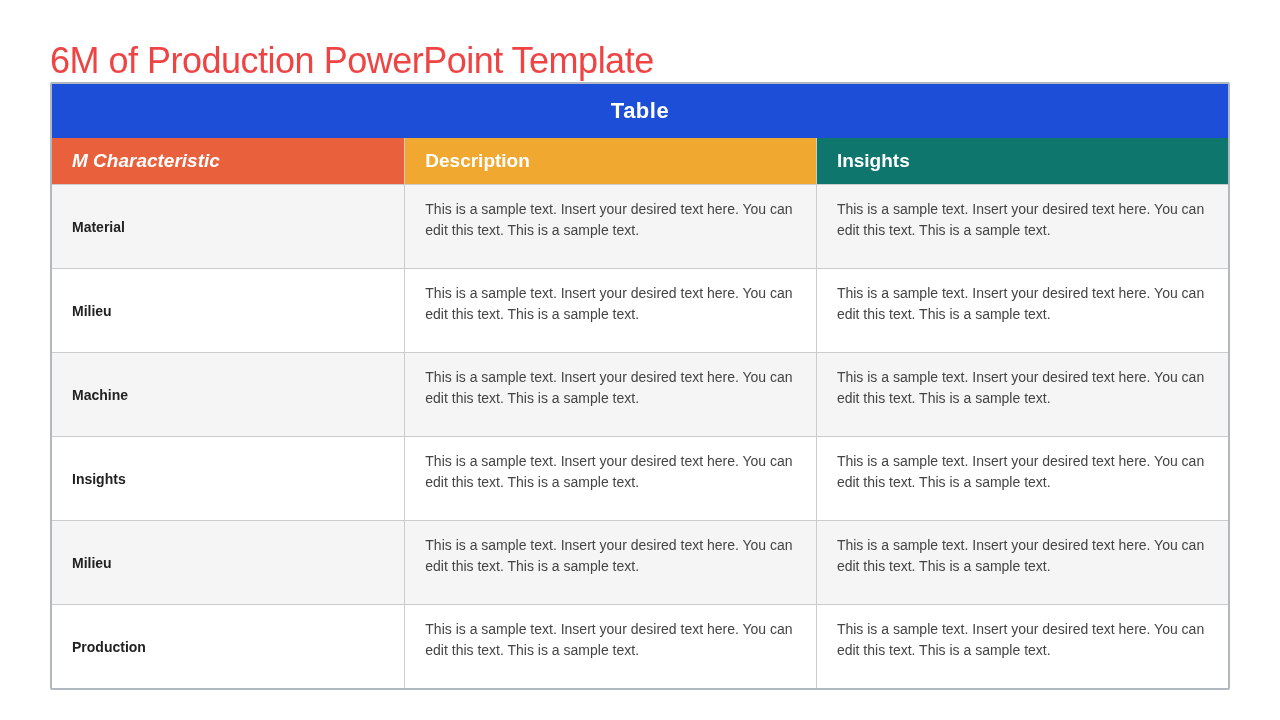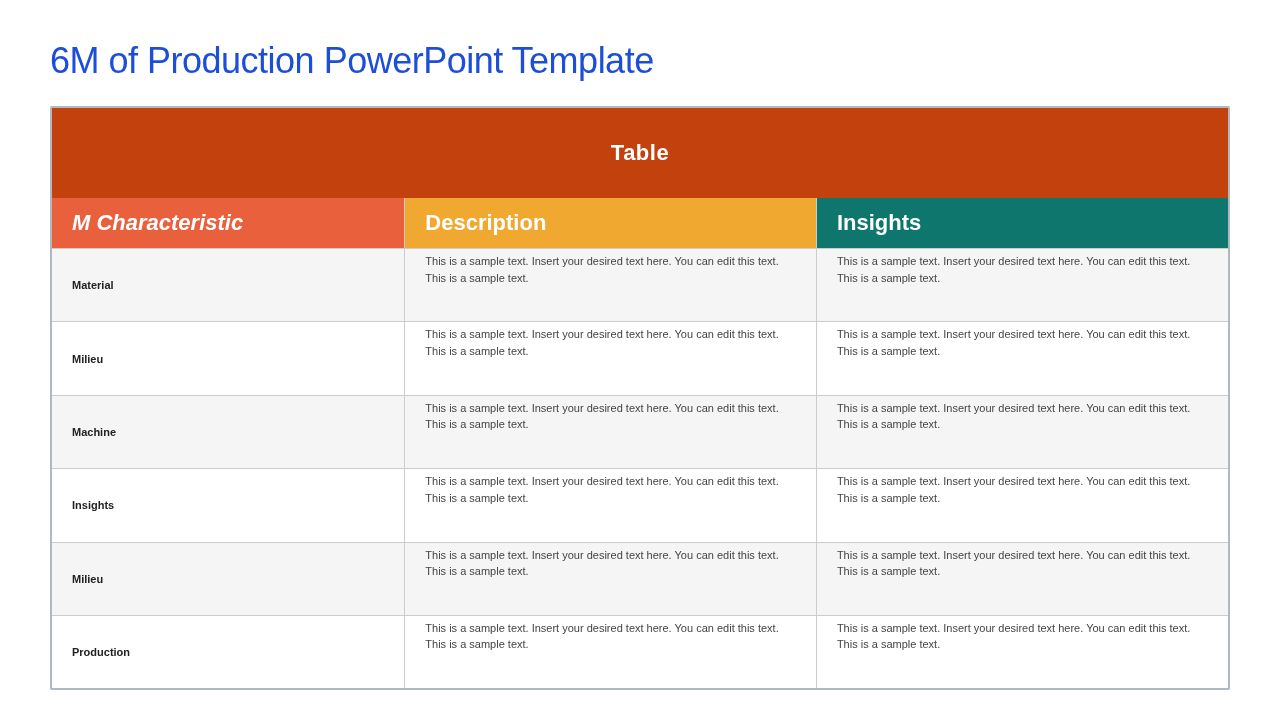--- a/index.html
+++ b/index.html
@@ -13,67 +13,66 @@
     .page-container {
       width: 1280px;
       height: 720px;
       padding: 40px 50px 30px 50px;
       display: flex;
       flex-direction: column;
     }
     .page-title {
       font-size: 36px;
       font-weight: 400;
-      color: #1d4ed8;
-      margin-bottom: 24px;
+      color: #ef4444;
       letter-spacing: -0.5px;
     }
     .table-wrapper {
       border: 2px solid #b0b8c1;
       border-radius: 2px;
       overflow: hidden;
       flex: 1;
     }
     table {
       width: 100%;
       border-collapse: collapse;
       height: 100%;
     }
     .table-title-row td {
-      background-color: #c2410c;
+      background-color: #1d4ed8;
       color: #ffffff;
       text-align: center;
       font-size: 22px;
       font-weight: 700;
-      padding: 32px 20px;
+      padding: 14px 20px;
       letter-spacing: 0.5px;
     }
     .header-row td {
-      font-size: 22px;
+      font-size: 19px;
       font-weight: 700;
       padding: 12px 20px;
       color: #ffffff;
     }
     .header-characteristic {
       background-color: #e8603c;
       font-style: italic;
       width: 30%;
     }
     .header-description {
       background-color: #f0a830;
       width: 35%;
       margin-left: 20px;
     }
     .header-insights {
       background-color: #0f766e;
       width: 35%;
     }
     .data-row td {
-      padding: 4px 20px;
-      font-size: 11px;
+      padding: 14px 20px;
+      font-size: 14px;
       vertical-align: top;
       border-top: 1px solid #cccccc;
     }
     .data-row:nth-child(odd) td {
       background-color: #f5f5f5;
     }
     .data-row:nth-child(even) td {
       background-color: #ffffff;
     }
     .cell-characteristic {

